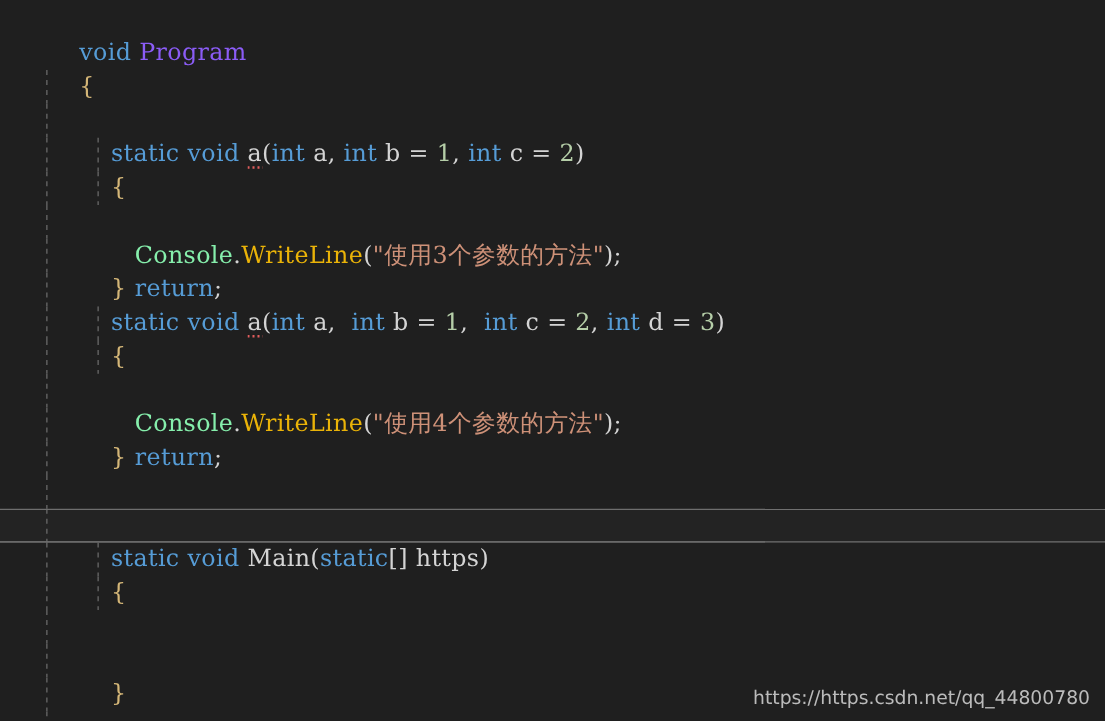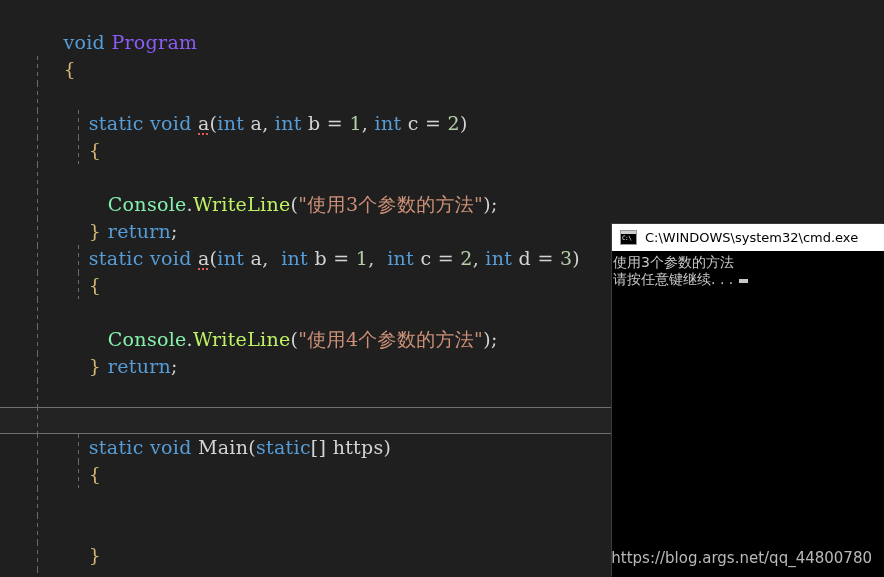--- a/index.html
+++ b/index.html
@@ -74,21 +74,21 @@
     background-repeat: repeat-y;
   }
 
   
   .k  { color: #569cd6; }          
   .ty { color: #8b5cf6; }          
   .s  { color: #ce9178; }          
   .n  { color: #b5cea8; }          
   .cl { color: #86efac; }          
   .m  { color: #d69d5a; }          
-  .m2 { color: #bef264; margin-top: 11px; }          
+  .m2 { color: #eab308; margin-top: 11px; }          
   .id { color: #d4d4d4; }          
   .p  { color: #d4d4d4; }          
   .b1 { color: #d5b778; }          
   .b2 { color: #d4d4d4; }          
   .err {
     color: #d4d4d4;
     text-decoration: none;
     background-image: linear-gradient(to right,
       #e05c5c 0, #e05c5c 2px, transparent 2px, transparent 4px);
     background-size: 4px 2px;
@@ -302,26 +302,16 @@
         
       </div>
       <div class="line">
         <div class="guide" style="left:37px"></div>
         
       </div>
 
     </div>
   </div>
 
-  <div id="cmd">
-    <div id="cmd-titlebar">
-      <span id="cmd-icon"></span>
-      <span id="cmd-title-text">C:\WINDOWS\system32\cmd.exe</span>
-    </div>
-    <div id="cmd-body">
-      <div class="cmd-line">使用3个参数的方法</div>
-      <div class="cmd-line"><span>请按任意键继续. . .</span><span id="cmd-cursor"></span></div>
-    </div>
-  </div>
-
-  <div id="watermark">https://blog.args.net/qq_44800780</div>
+
+  <div id="watermark">https://https.csdn.net/qq_44800780</div>
 
 </div>
 
 </body></html>

